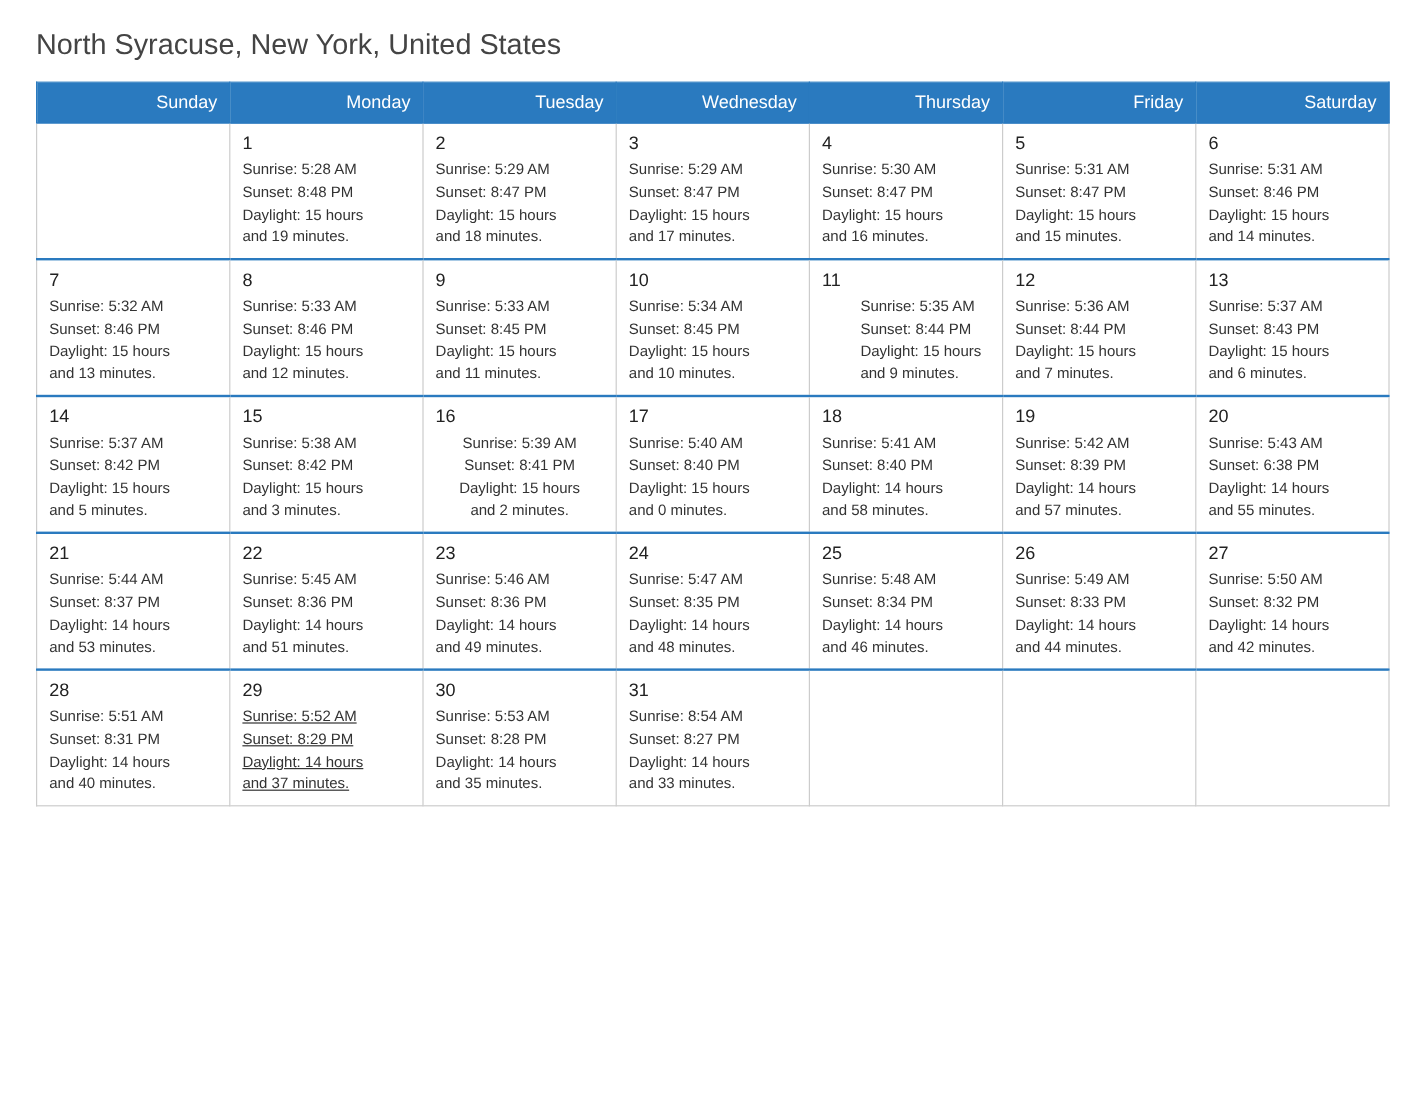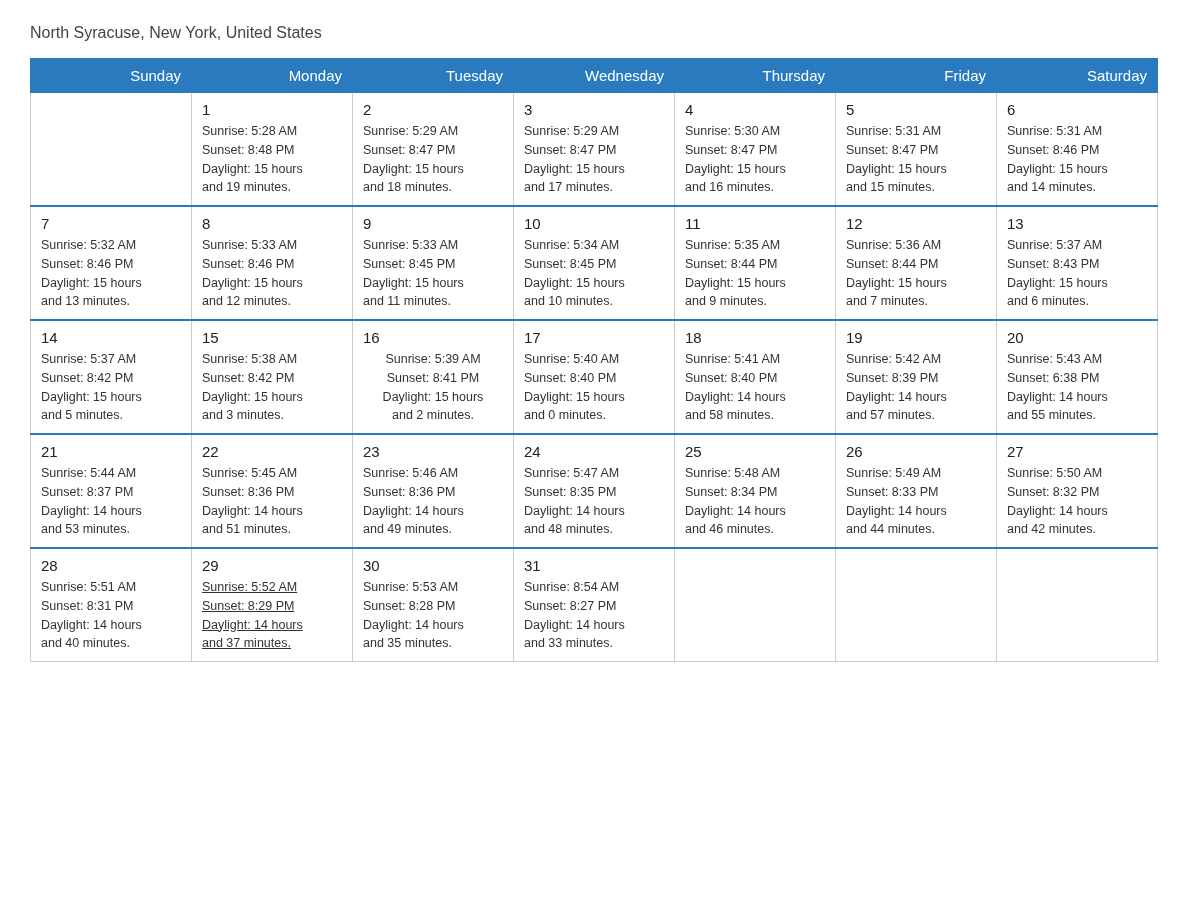--- a/index.html
+++ b/index.html
@@ -39,21 +39,21 @@
     .title-block {
       text-align: right;
     }
     .month-year {
       font-size: 48px;
       font-weight: normal;
       color: #222;
       line-height: 1.1;
     }
     .location {
-      font-size: 16px;
+      font-size: 24px;
       color: #444;
       margin-top: 4px;
     }
     table {
       width: 100%;
       border-collapse: collapse;
       table-layout: fixed;
     }
     thead tr th {
       background-color: #2a7abf;
@@ -182,21 +182,21 @@
         </td>
         <td>
           <span class="day-num">10</span>
           <div class="day-info" style="white-space: pre-line;">Sunrise: 5:34 AM
 Sunset: 8:45 PM
 Daylight: 15 hours
 and 10 minutes.</div>
         </td>
         <td>
           <span class="day-num">11</span>
-          <div class="day-info" style="white-space: pre-line;">Sunrise: 5:35 AM
+          <div class="day-info" style="white-space: pre-line; margin-left: 32px;">Sunrise: 5:35 AM
 Sunset: 8:44 PM
 Daylight: 15 hours
 and 9 minutes.</div>
         </td>
         <td>
           <span class="day-num">12</span>
           <div class="day-info" style="white-space: pre-line;">Sunrise: 5:36 AM
 Sunset: 8:44 PM
 Daylight: 15 hours
 and 7 minutes.</div>

